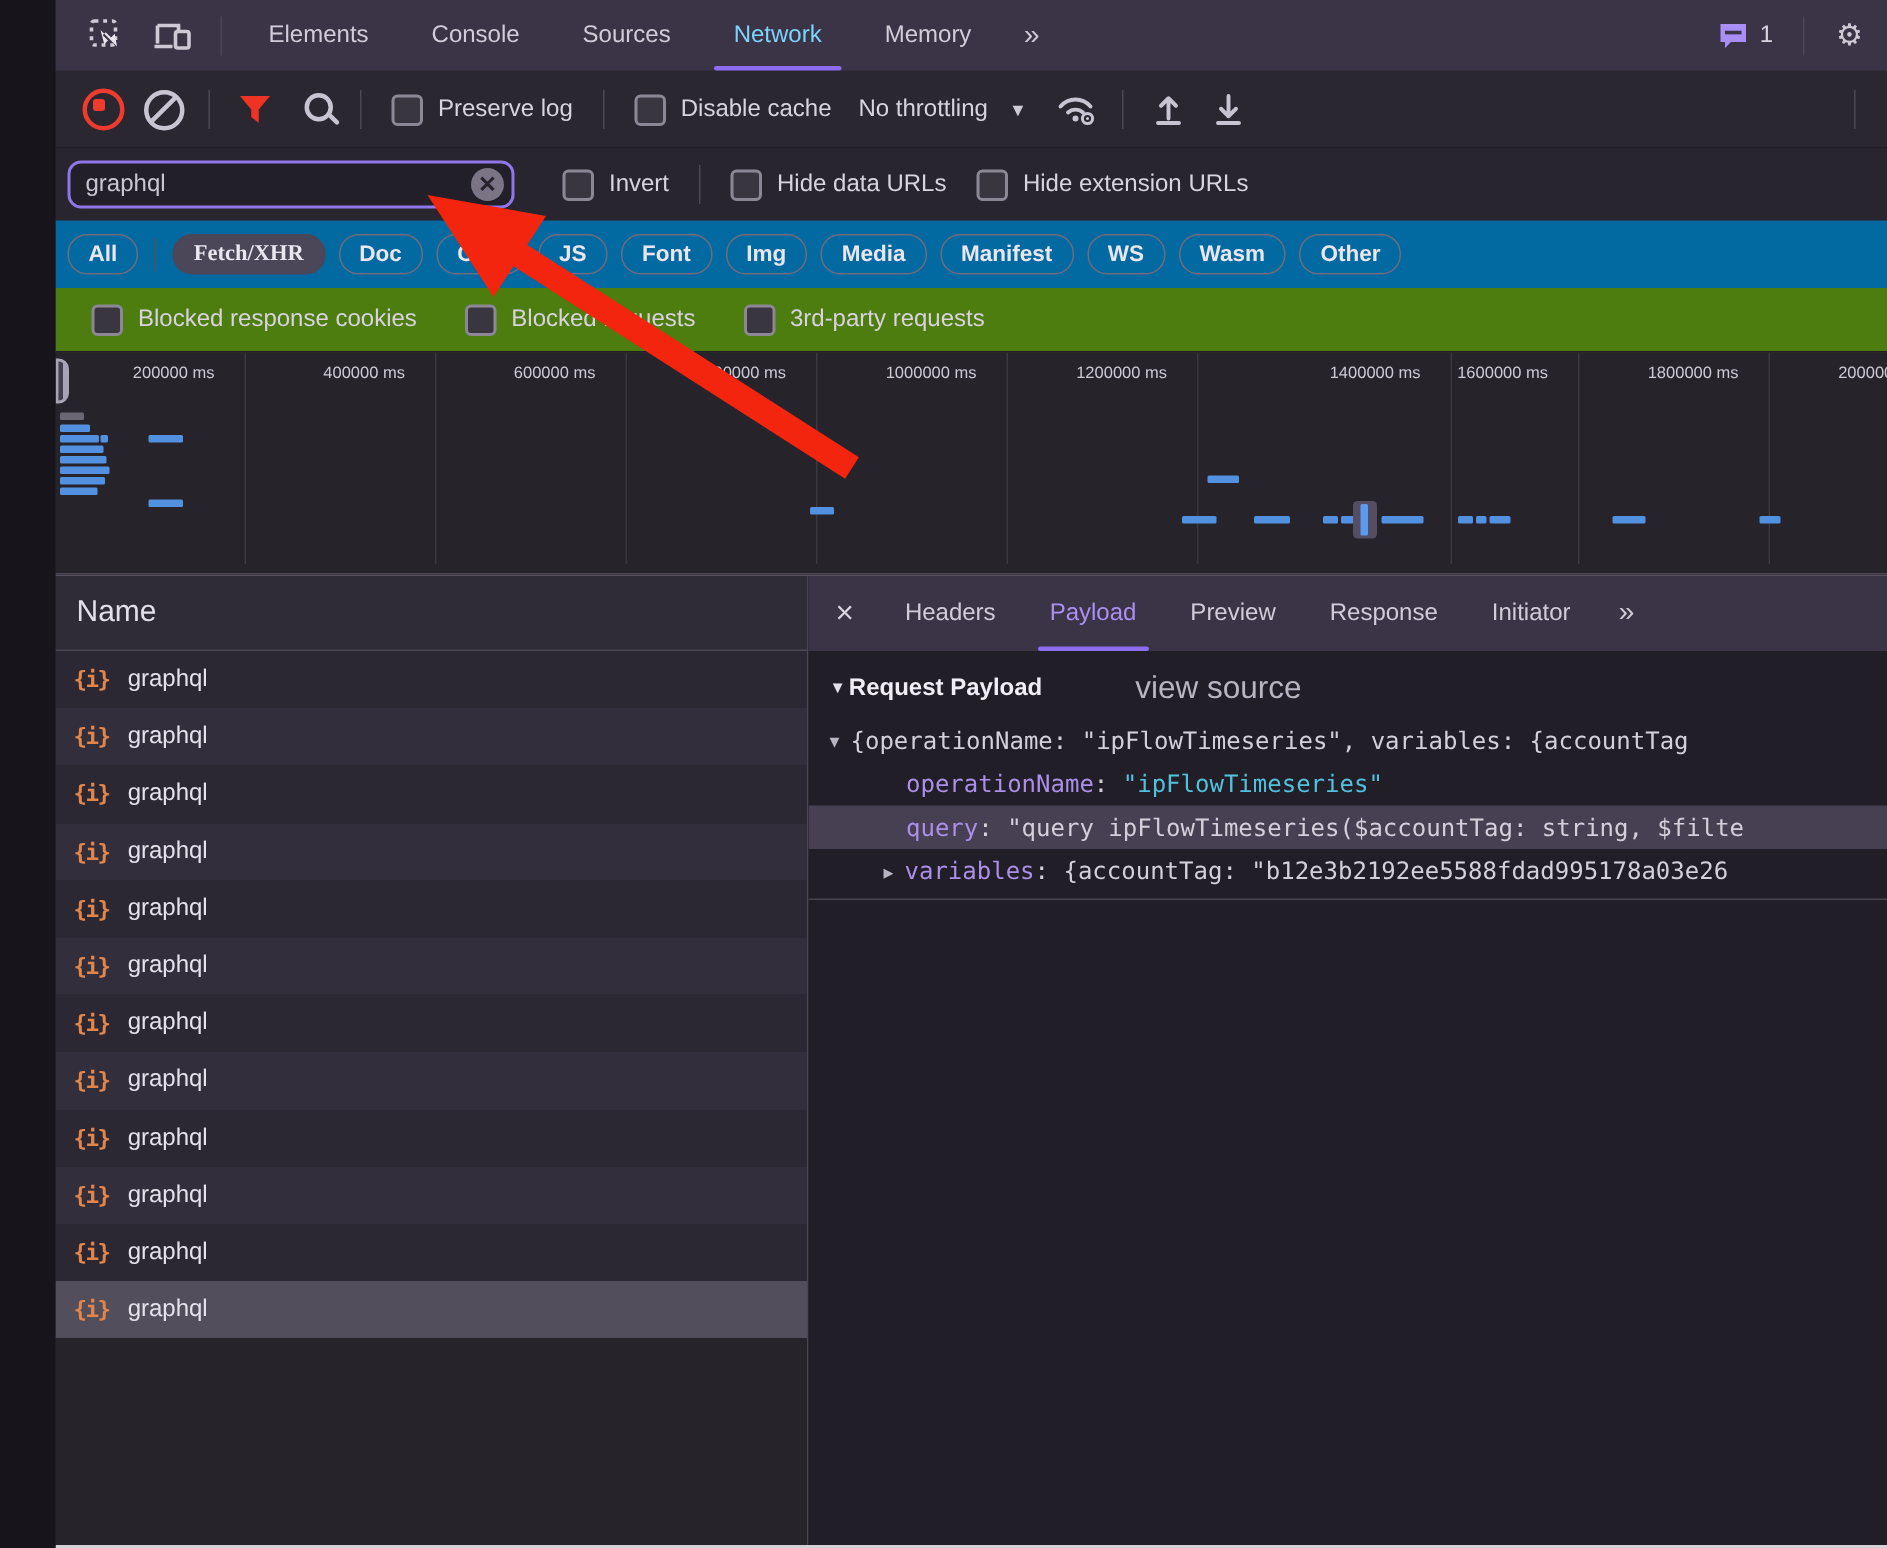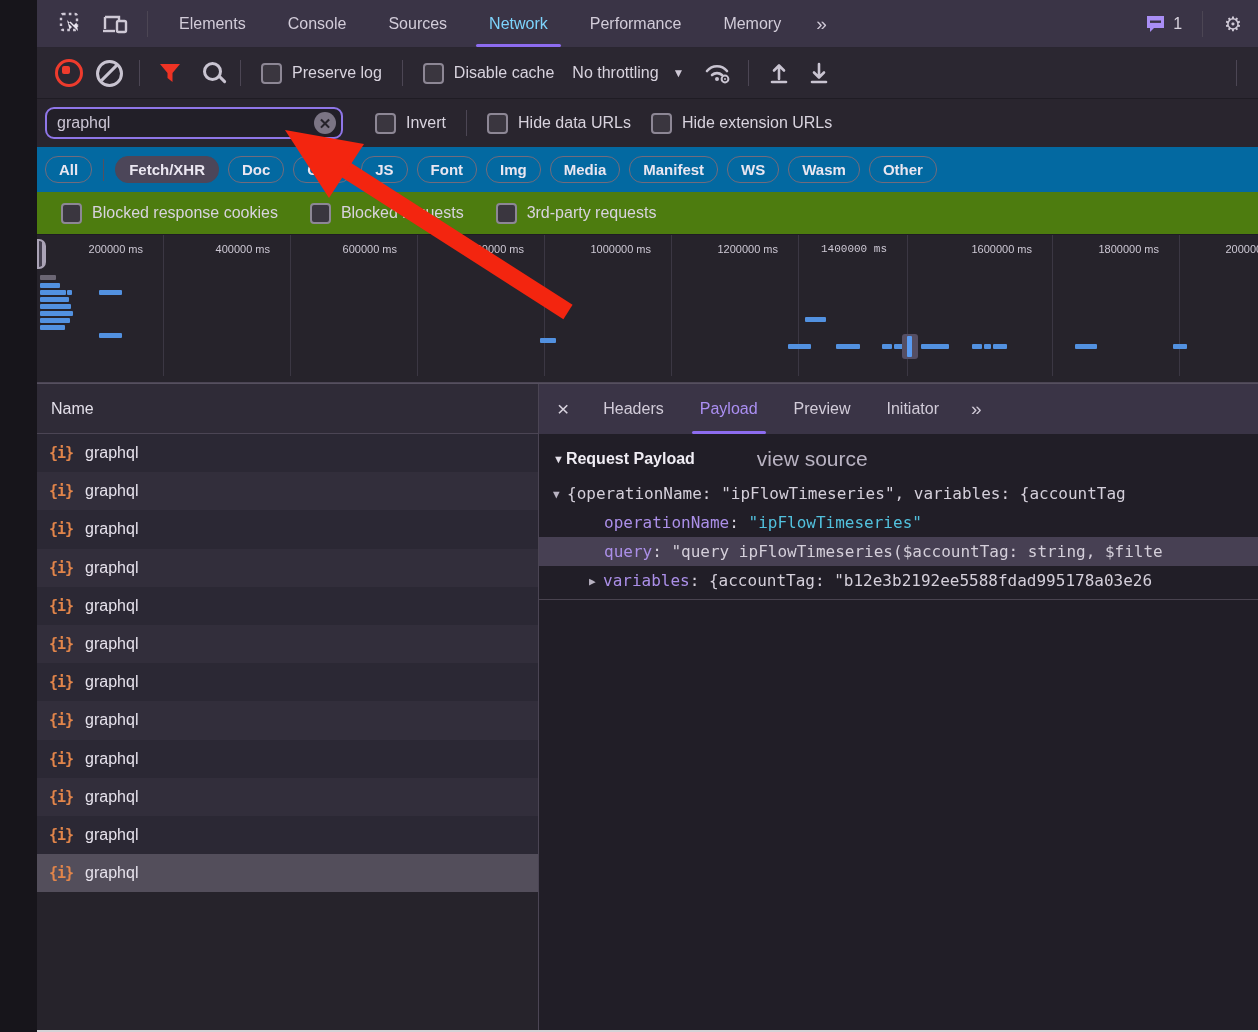--- a/index.html
+++ b/index.html
@@ -41,21 +41,21 @@
   .filter-row{height:48px;background:#29252e;display:flex;align-items:center;padding-left:8px;}
   .filter-box{position:relative;width:298px;height:32px;flex:none;margin-right:22px;}
   .filter-input{width:100%;height:100%;box-sizing:border-box;background:#221f28;border:2px solid #8f76e8;border-radius:9px;
     color:#cbc5d4;font-size:16px;font-family:"Liberation Sans",sans-serif;padding:0 36px 0 10px;outline:none;}
   .clear-x{position:absolute;right:7px;top:5px;width:22px;height:22px;border-radius:50%;background:#7b7484;color:#26232b;
     display:flex;align-items:center;justify-content:center;font-size:15px;font-weight:bold;line-height:1;}
 
   
   .chips-row{height:45px;background:#0369a1;display:flex;align-items:center;padding-left:8px;gap:9px;}
   .chip{border:1.5px solid #716b7c;border-radius:13px;padding:4px 13px;font-size:15px;font-weight:700;color:#eae6f0;white-space:nowrap;}
-  .chip.chip-selected{background:#4c4659;border-color:#4c4659;}
+  .chip.chip-selected{background:#4c4659;border-color:#4c4659;font-family:Liberation Serif, serif;}
   .chip-sep{width:1px;height:22px;background:#55505f;margin:0 2px;}
 
   
   .blocked-row{height:42px;background:#4d7c0f;display:flex;align-items:center;padding-left:14px;gap:12px;border-bottom:1px solid #1f1c24;}
 
   
   .timeline{position:relative;height:147px;background:#26232b;overflow:hidden;border-bottom:1px solid #4b4554;}
   .tl-col{position:absolute;top:0;bottom:6px;width:127px;border-right:1px solid #3b3743;box-sizing:border-box;
     font-size:11px;color:#cdc8d4;text-align:right;padding:8px 20px 0 0;}
   .tl-bar{position:absolute;height:5px;border-radius:1px;background:#5291e0;}
@@ -63,21 +63,21 @@
   .tl-bar.marker{background:#554e63;border-radius:3px;}
   .tl-bar.marker::after{content:"";position:absolute;left:5px;top:2px;bottom:2px;width:5px;background:#5a9af0;border-radius:1px;}
   .grip{position:absolute;width:9px;height:30px;top:4px;background:#aaa3b6;border:2px solid #aaa3b6;box-sizing:border-box;}
   .grip.left{left:0;border-radius:0 7px 7px 0;background:linear-gradient(90deg,#443f4e 0 3px,#aaa3b6 3px);}
   .grip.right{right:0;border-radius:7px 0 0 7px;background:linear-gradient(90deg,#aaa3b6 0 6px,#443f4e 6px);}
 
   
   .main{display:flex;height:652px;border-top:1px solid #56505f;}
   .requests{width:501px;flex:none;border-right:1px solid #4b4554;background:#26232b;display:flex;flex-direction:column;}
   .name-header{height:49px;background:#2f2b37;border-bottom:1px solid #4b4554;display:flex;align-items:center;
-    padding-left:14px;font-size:16px;color:#e3dfe9;flex:none;}
+    padding-left:14px;font-size:20px;color:#e3dfe9;flex:none;}
   .req-row{height:38.2px;display:flex;align-items:center;gap:12px;padding-left:12px;font-size:16px;color:#e6e2ec;flex:none;}
   .req-row:nth-child(odd){background:#322e3b;}
   .req-row:nth-child(even){background:#2b2834;}
   .req-row.selected{background:#534e5b;}
   .braces-icon{color:#e2854a;font-family:"DejaVu Sans Mono",monospace;font-size:15px;font-weight:bold;letter-spacing:-1px;}
 
   .details{flex:1;display:flex;flex-direction:column;min-width:0;background:#211e27;}
   .detail-tabs{height:50px;background:#3a3446;display:flex;align-items:stretch;flex:none;}
   .close-x{display:flex;align-items:center;padding:0 16px 0 18px;font-size:21px;color:#d8d3de;}
   .dtab{display:flex;align-items:center;padding:0 18px;font-size:16px;color:#d2ccd9;position:relative;}
@@ -137,23 +137,20 @@
       </div>
 
       <div class="main-tab">
         <span>Sources</span>
       </div>
 
       <div class="main-tab active">
         <span>Network</span>
       </div>
 
-      <div class="main-tab">
-        <span>Performance</span>
-      </div>
 
       <div class="main-tab">
         <span>Memory</span>
       </div>
 
     <div class="more-tabs">
       <span>»</span>
     </div>
 
     <div class="tab-right">
@@ -314,21 +311,21 @@
   </div>
 
   <div class="timeline">
     <div id="tl-cols">
         <div class="tl-col" style="left: 0px;">200000 ms</div>
         <div class="tl-col" style="left: 127px;">400000 ms</div>
         <div class="tl-col" style="left: 254px;">600000 ms</div>
         <div class="tl-col" style="left: 381px;">800000 ms</div>
         <div class="tl-col" style="left: 508px;">1000000 ms</div>
         <div class="tl-col" style="left: 635px; text-align: right;">1200000 ms</div>
-        <div class="tl-col" style="left: 744px; font-family: Liberation Mono, monospace;">1400000 ms</div>
+        <div class="tl-col" style="left: 804px;">1400000 ms</div>
         <div class="tl-col" style="left: 889px;">1600000 ms</div>
         <div class="tl-col" style="left: 1016px;">1800000 ms</div>
         <div class="tl-col" style="left: 1143px;">2000000 ms</div>
       </div>
     <div id="tl-canvas">
         <div class="tl-bar gray" style="left: 3px; top: 40px; width: 16px;"></div>
         <div class="tl-bar blue" style="left: 3px; top: 48px; width: 20px;"></div>
         <div class="tl-bar blue" style="left: 3px; top: 55px; width: 26px;"></div>
         <div class="tl-bar blue" style="left: 3px; top: 62px; width: 29px;"></div>
         <div class="tl-bar blue" style="left: 3px; top: 69px; width: 31px;"></div>
@@ -433,20 +430,23 @@
           </div>
 
           <div class="dtab active">
             <span>Payload</span>
           </div>
 
           <div class="dtab">
             <span>Preview</span>
           </div>
 
+          <div class="dtab">
+            <span>Response</span>
+          </div>
 
           <div class="dtab">
             <span>Initiator</span>
           </div>
 
         <div class="more-tabs">
           <span>»</span>
         </div>
       </div>
 

